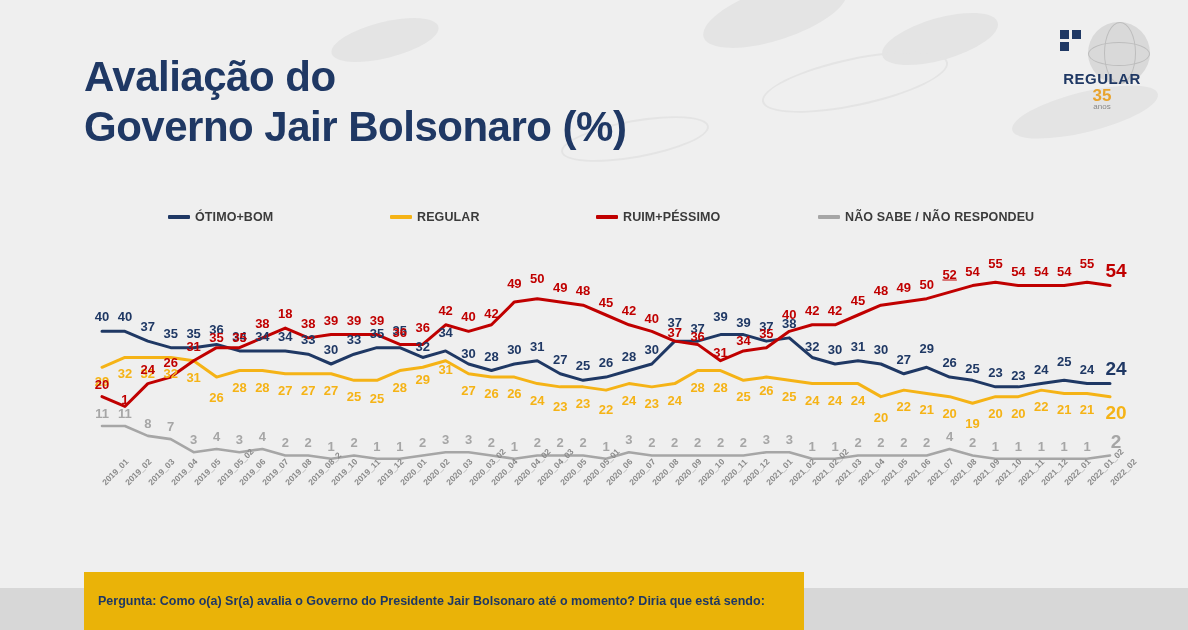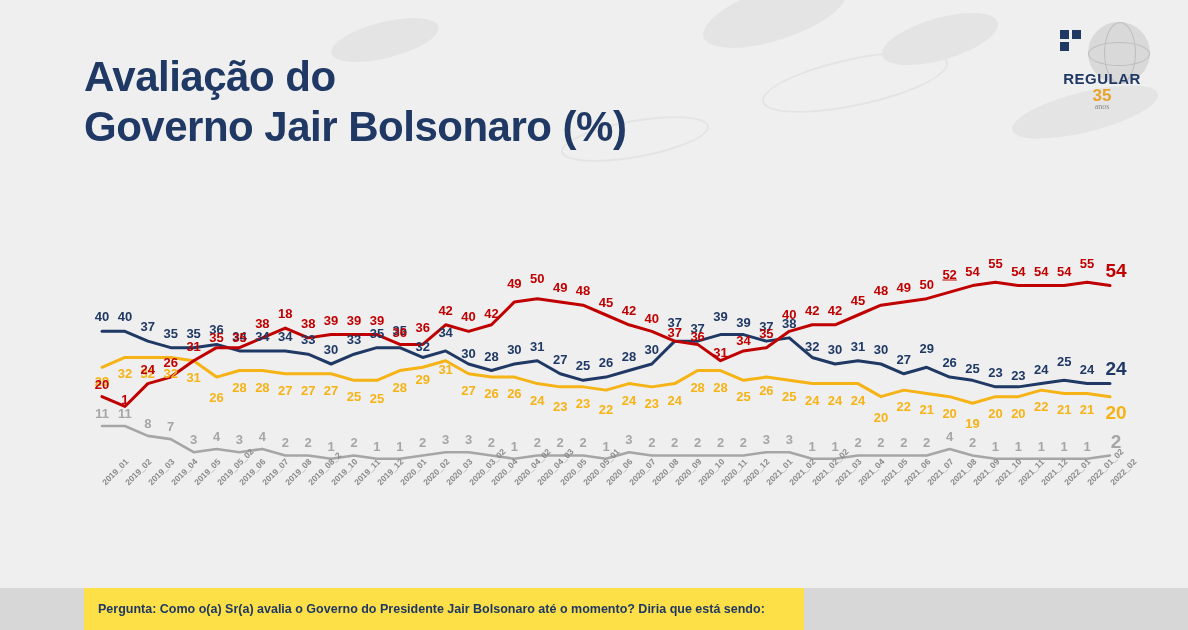--- a/index.html
+++ b/index.html
@@ -47,21 +47,21 @@
     position: absolute; left: 0; top: 48px; width: 100%;
     text-align: center; font-size: 15px; font-weight: bold;
     color: #1f3864; letter-spacing: 0.5px;
   }
   .logo .yrs {
     position: absolute; left: 0; top: 64px; width: 100%;
     text-align: center; font-size: 17px; font-weight: bold; color: #e8a32d;
   }
   .logo .anos {
     position: absolute; left: 0; top: 80px; width: 100%;
-    text-align: center; font-size: 8px; color: #888; font-family: Liberation Serif, serif;
+    text-align: center; font-size: 8px; color: #888;
   }
 
   
   .legend { position: absolute; left: 168px; top: 210px; width: 880px; height: 22px; }
   .legend-item { position: absolute; display: flex; align-items: center; gap: 5px; }
   .legend-swatch { display: block; width: 22px; height: 4px; border-radius: 1px; }
   .legend-label {
     font-size: 12.5px; font-weight: bold; color: #3b3b3b; letter-spacing: 0.1px;
     white-space: nowrap;
   }
@@ -91,22 +91,22 @@
     font-size: 8.5px; color: #8a8a8a;
     transform-origin: left top; transform: rotate(-45deg);
     white-space: nowrap; font-weight: bold;
   }
 
   .footer-bar {
     position: absolute; left: 0; bottom: 0; width: 1188px; height: 42px;
     background: #d7d7d7;
   }
   .question {
-    position: absolute; left: 84px; bottom: 0; height: 42px;
-    width: 720px; background: #fde047;
+    position: absolute; left: 84px; bottom: 0; height: 58px;
+    width: 720px; background: #eab308;
     display: flex; align-items: center; padding-left: 14px;
     font-size: 12.5px; color: #1f3864; font-weight: bold; text-align: center;
   }
 </style>
 </head>
 <body>
 
 <div id="page">
 
   <div class="deco" style="left:700px;top:-12px;width:150px;height:52px;transform:rotate(-18deg);"></div>
@@ -122,20 +122,38 @@
   <div class="logo">
     <div class="globe"></div>
     <div class="sq" style="left:8px;top:8px;"></div>
     <div class="sq" style="left:8px;top:20px;"></div>
     <div class="sq" style="left:20px;top:8px;"></div>
     <div class="name">REGULAR</div>
     <div class="yrs">35</div>
     <div class="anos">anos</div>
   </div>
 
+  <div class="legend" id="legend">
+      <div class="legend-item" style="left: 0px;">
+        <span class="legend-swatch" style="background: rgb(31, 56, 100);"></span>
+        <span class="legend-label">ÓTIMO+BOM</span>
+      </div>
+      <div class="legend-item" style="left: 222px;">
+        <span class="legend-swatch" style="background: rgb(245, 179, 22);"></span>
+        <span class="legend-label">REGULAR</span>
+      </div>
+      <div class="legend-item" style="left: 428px;">
+        <span class="legend-swatch" style="background: rgb(192, 0, 0);"></span>
+        <span class="legend-label">RUIM+PÉSSIMO</span>
+      </div>
+      <div class="legend-item" style="left: 650px;">
+        <span class="legend-swatch" style="background: rgb(166, 166, 166);"></span>
+        <span class="legend-label">NÃO SABE / NÃO RESPONDEU</span>
+      </div>
+    </div>
 
   <div id="plot">
     <svg id="chart-svg" viewBox="0 0 1048 232" preserveAspectRatio="none">
         <path d="M18.00 83.33 L40.91 83.33 L63.82 93.13 L86.73 99.67 L109.64 99.67 L132.55 96.40 L155.45 102.93 L178.36 102.93 L201.27 102.93 L224.18 106.20 L247.09 116.00 L270.00 106.20 L292.91 99.67 L315.82 99.67 L338.73 109.47 L361.64 102.93 L384.55 116.00 L407.45 122.53 L430.36 116.00 L453.27 112.73 L476.18 125.80 L499.09 132.33 L522.00 129.07 L544.91 122.53 L567.82 116.00 L590.73 93.13 L613.64 93.13 L636.55 86.60 L659.45 86.60 L682.36 93.13 L705.27 89.87 L728.18 109.47 L751.09 116.00 L774.00 112.73 L796.91 116.00 L819.82 125.80 L842.73 119.27 L865.64 129.07 L888.55 132.33 L911.45 138.87 L934.36 138.87 L957.27 135.60 L980.18 132.33 L1003.09 135.60 L1026.00 135.60" fill="none" stroke="#1f3864" stroke-width="3" stroke-linejoin="round" stroke-linecap="round"></path>
         <path d="M18.00 119.27 L40.91 109.47 L63.82 109.47 L86.73 109.47 L109.64 112.73 L132.55 129.07 L155.45 122.53 L178.36 122.53 L201.27 125.80 L224.18 125.80 L247.09 125.80 L270.00 132.33 L292.91 132.33 L315.82 122.53 L338.73 119.27 L361.64 112.73 L384.55 125.80 L407.45 129.07 L430.36 129.07 L453.27 135.60 L476.18 138.87 L499.09 138.87 L522.00 142.13 L544.91 135.60 L567.82 138.87 L590.73 135.60 L613.64 122.53 L636.55 122.53 L659.45 132.33 L682.36 129.07 L705.27 132.33 L728.18 135.60 L751.09 135.60 L774.00 135.60 L796.91 148.67 L819.82 142.13 L842.73 145.40 L865.64 148.67 L888.55 155.20 L911.45 148.67 L934.36 148.67 L957.27 142.13 L980.18 145.40 L1003.09 145.40 L1026.00 148.67" fill="none" stroke="#f5b316" stroke-width="3" stroke-linejoin="round" stroke-linecap="round"></path>
         <path d="M18.00 148.67 L40.91 158.47 L63.82 135.60 L86.73 129.07 L109.64 112.73 L132.55 99.67 L155.45 99.67 L178.36 89.87 L201.27 80.07 L224.18 89.87 L247.09 86.60 L270.00 86.60 L292.91 86.60 L315.82 96.40 L338.73 96.40 L361.64 76.80 L384.55 83.33 L407.45 76.80 L430.36 53.93 L453.27 50.67 L476.18 53.93 L499.09 57.20 L522.00 67.00 L544.91 76.80 L567.82 83.33 L590.73 93.13 L613.64 96.40 L636.55 112.73 L659.45 102.93 L682.36 99.67 L705.27 83.33 L728.18 76.80 L751.09 76.80 L774.00 67.00 L796.91 57.20 L819.82 53.93 L842.73 50.67 L865.64 44.13 L888.55 37.60 L911.45 34.33 L934.36 37.60 L957.27 37.60 L980.18 37.60 L1003.09 34.33 L1026.00 37.60" fill="none" stroke="#c00000" stroke-width="3" stroke-linejoin="round" stroke-linecap="round"></path>
         <path d="M18.00 178.07 L40.91 178.07 L63.82 187.87 L86.73 191.13 L109.64 204.20 L132.55 200.93 L155.45 204.20 L178.36 200.93 L201.27 207.47 L224.18 207.47 L247.09 210.73 L270.00 207.47 L292.91 210.73 L315.82 210.73 L338.73 207.47 L361.64 204.20 L384.55 204.20 L407.45 207.47 L430.36 210.73 L453.27 207.47 L476.18 207.47 L499.09 207.47 L522.00 210.73 L544.91 204.20 L567.82 207.47 L590.73 207.47 L613.64 207.47 L636.55 207.47 L659.45 207.47 L682.36 204.20 L705.27 204.20 L728.18 210.73 L751.09 210.73 L774.00 207.47 L796.91 207.47 L819.82 207.47 L842.73 207.47 L865.64 200.93 L888.55 207.47 L911.45 210.73 L934.36 210.73 L957.27 210.73 L980.18 210.73 L1003.09 210.73 L1026.00 207.47" fill="none" stroke="#a6a6a6" stroke-width="2.6" stroke-linejoin="round" stroke-linecap="round"></path>
       </svg>
     <div class="labels-layer" id="labels-layer">
         <div class="dlabel blue" style="left: 18px; top: 68.3333px;">40</div>

